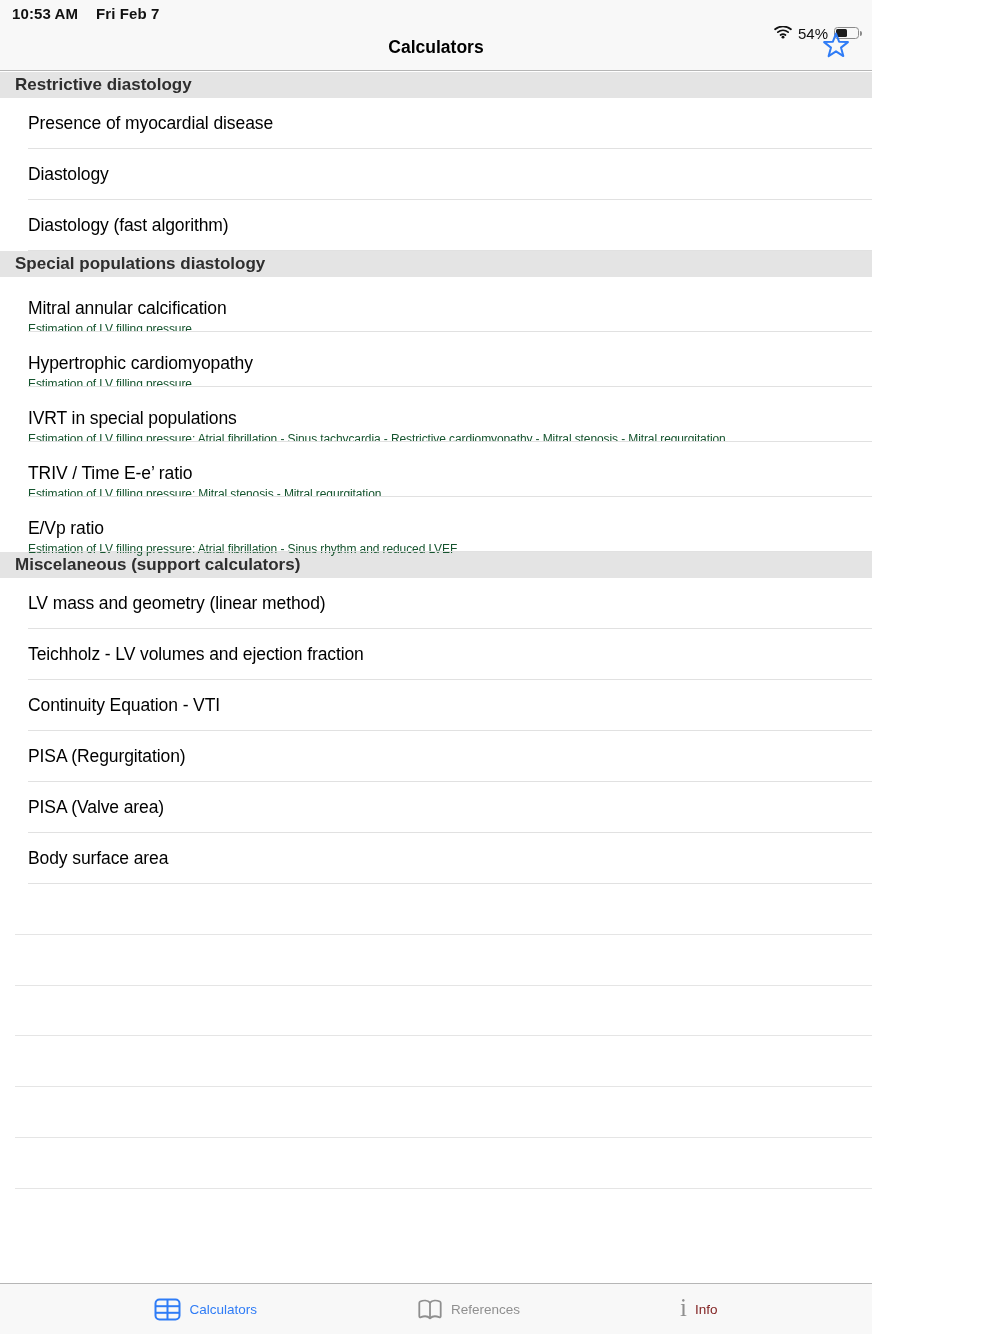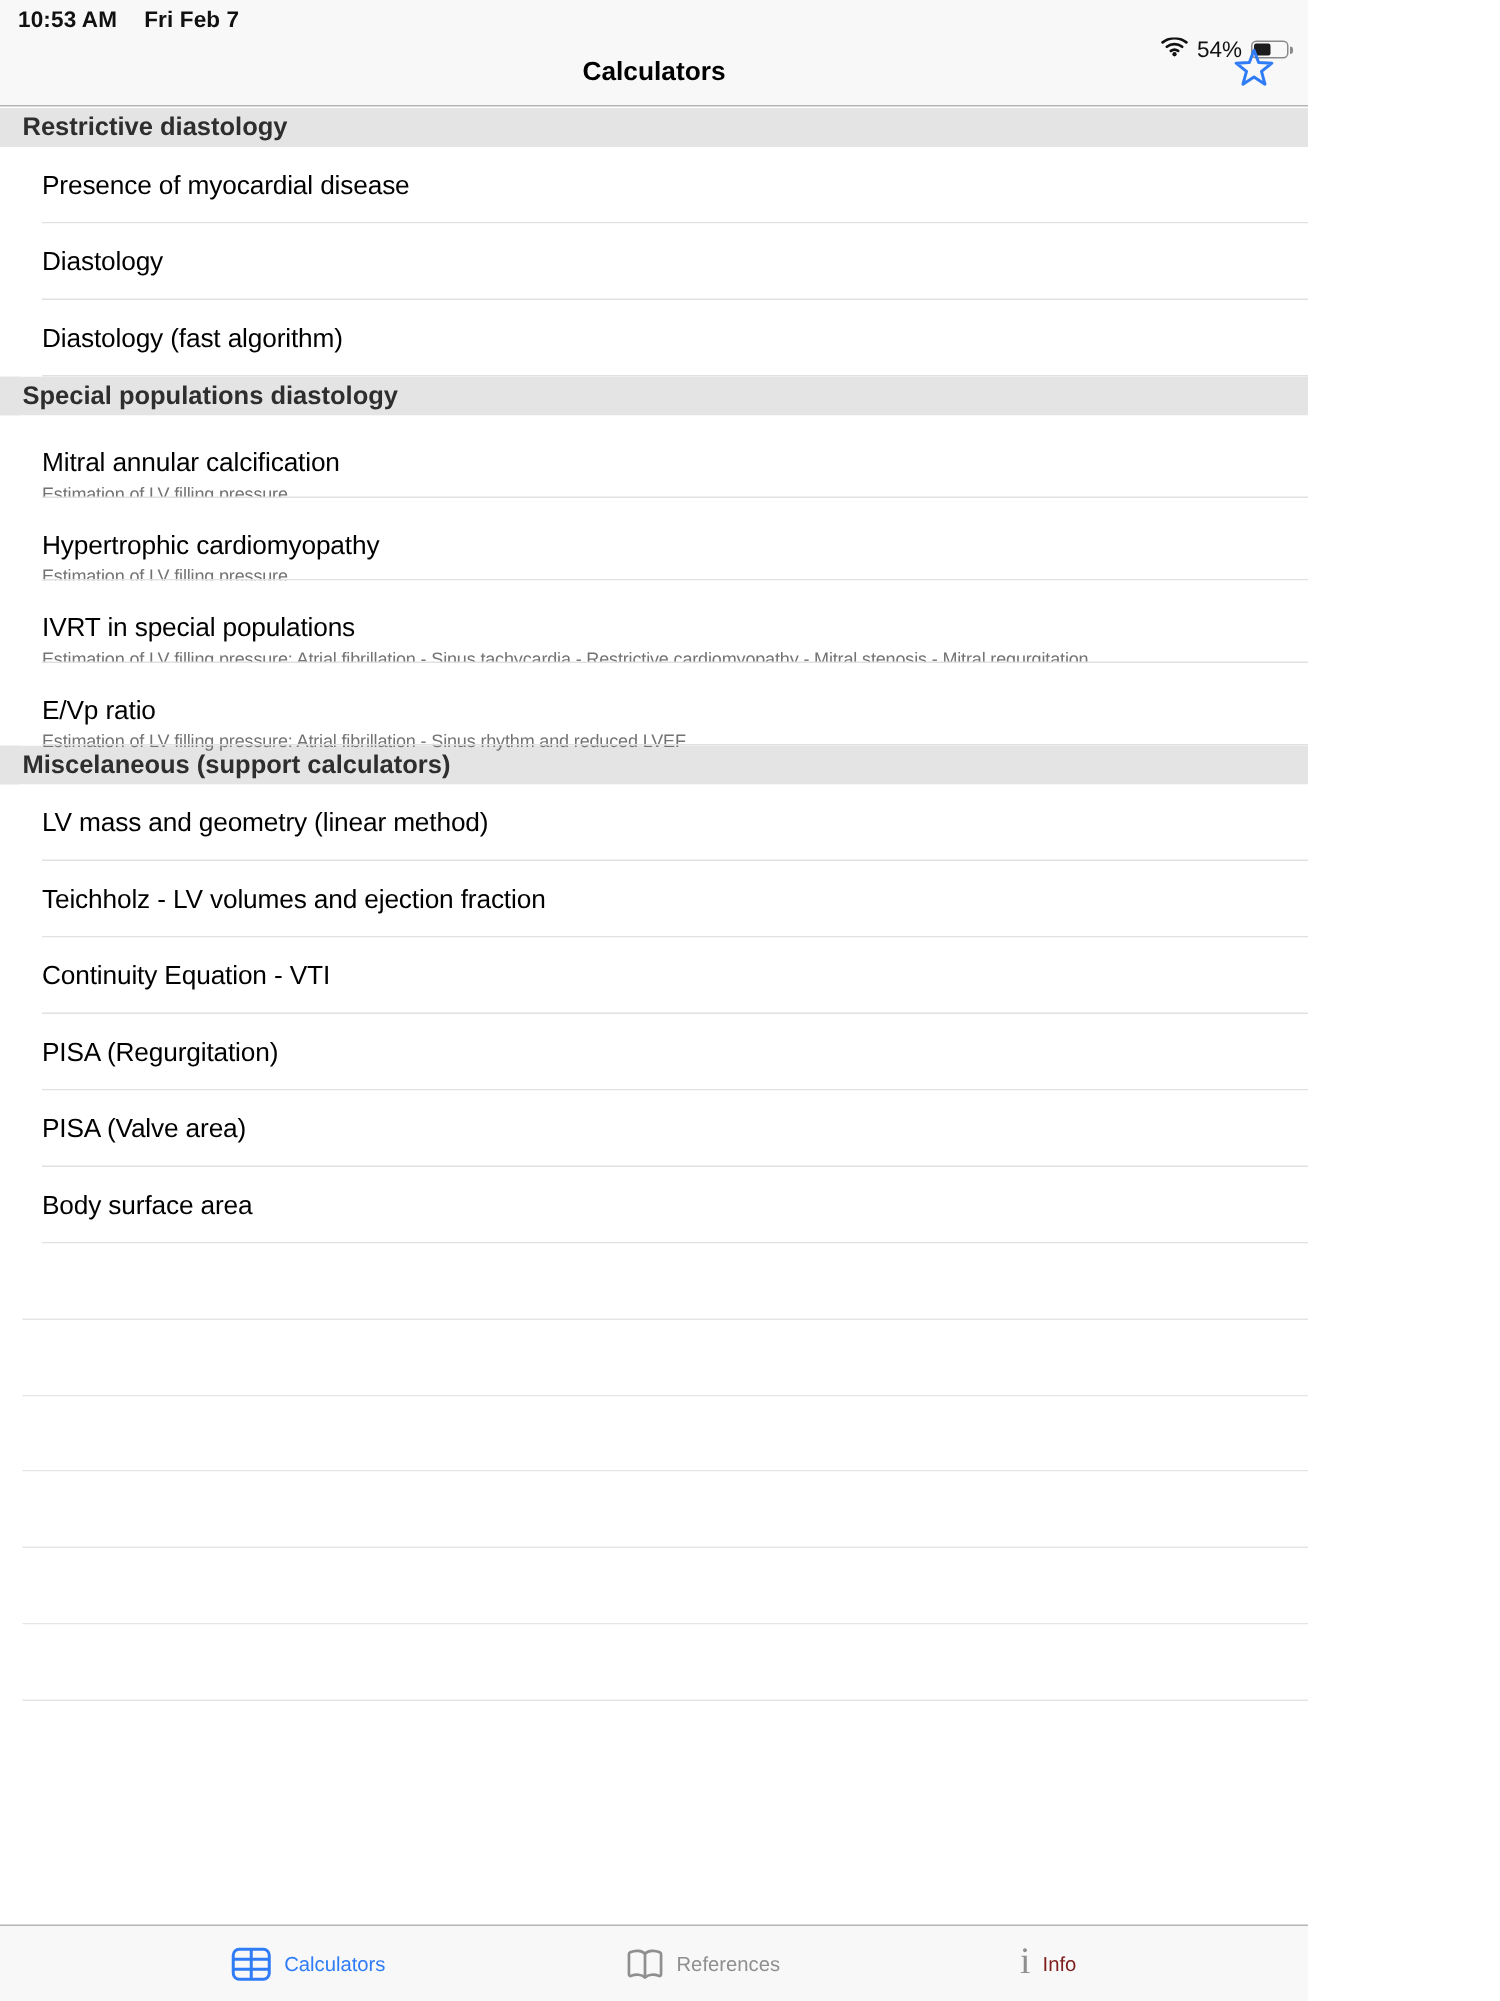--- a/index.html
+++ b/index.html
@@ -54,21 +54,21 @@
     font-size:17px; font-weight:700; color:#2e2e2e;
   }
   .row { position:relative; background:#fff; cursor:pointer;margin-left:13px; }
   .row::after {
     content:""; position:absolute; left:15px; right:0; bottom:0;
     height:1px; background:#e1e1e1;
   }
   .row.simple { height:51px; display:flex; align-items:center; padding:0 15px; }
   .row.with-sub { height:55px; padding:20px 15px 0 15px; }
   .row-title { font-size:17.5px; color:#000; line-height:23px; letter-spacing:-0.1px; }
-  .row-subtitle { font-size:12px; color:#737373; line-height:16px; margin-top:1px; letter-spacing:-0.1px; }
+  .row-subtitle { font-size:12px; color:#14532d; line-height:16px; margin-top:1px; letter-spacing:-0.1px; }
   .empty-row { position:relative; height:50.8px; background:#fff; }
   .empty-row::after {
     content:""; position:absolute; left:15px; right:0; bottom:0;
     height:1px; background:#e5e5e5;
   }
 
   
   #tab-bar {
     position:absolute; left:0; right:0; bottom:0; height:51px;
     background:#f8f8f8; border-top:1px solid #b6b6b6;
@@ -146,20 +146,24 @@
         <div class="row-title">Mitral annular calcification</div>
         <div class="row-subtitle">Estimation of LV filling pressure</div>
       </div>
       <div class="row with-sub">
         <div class="row-title">Hypertrophic cardiomyopathy</div>
         <div class="row-subtitle">Estimation of LV filling pressure</div>
       </div>
       <div class="row with-sub">
         <div class="row-title">IVRT in special populations</div>
         <div class="row-subtitle">Estimation of LV filling pressure: Atrial fibrillation - Sinus tachycardia - Restrictive cardiomyopathy - Mitral stenosis - Mitral regurgitation</div>
+      </div>
+      <div class="row with-sub">
+        <div class="row-title">TRIV / Time E-e’ ratio</div>
+        <div class="row-subtitle">Estimation of LV filling pressure: Mitral stenosis - Mitral regurgitation</div>
       </div>
       <div class="row with-sub">
         <div class="row-title">E/Vp ratio</div>
         <div class="row-subtitle">Estimation of LV filling pressure: Atrial fibrillation - Sinus rhythm and reduced LVEF</div>
       </div>
       <div class="section-header">
         <span>Miscelaneous (support calculators)</span>
       </div>
       <div class="row simple">
         <div class="row-title">LV mass and geometry (linear method)</div>

